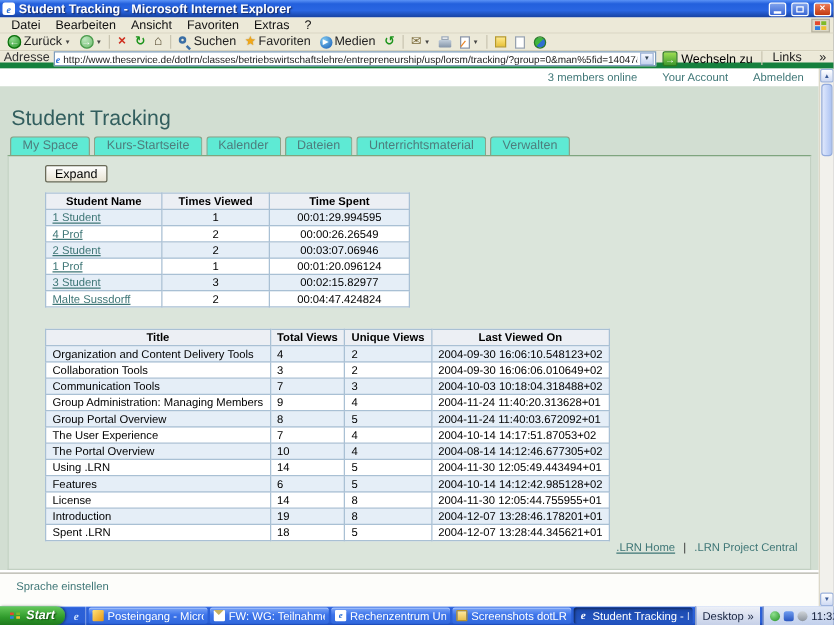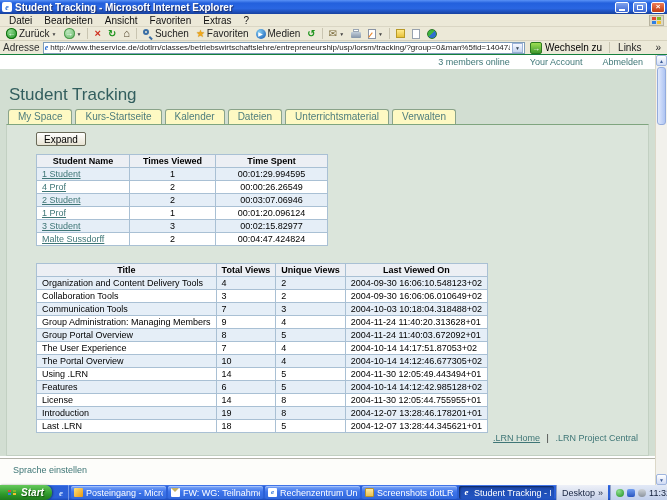--- a/index.html
+++ b/index.html
@@ -48,39 +48,39 @@
   .g-mail{color:#7a6a3a;font-size:10px;line-height:1;}
   .print-ic{display:inline-block;width:10px;height:6px;background:linear-gradient(#c2cedb,#8494a8);border-radius:1px;position:relative;margin-top:3px;}
   .print-ic::before{content:'';position:absolute;top:-3px;left:2px;width:6px;height:3px;background:#fff;border:1px solid #9aa6b4;}
   .edit-ic{display:inline-block;width:8px;height:10px;background:#fff;border:1px solid #8a94a4;position:relative;}
   .edit-ic::after{content:'';position:absolute;left:1px;top:2px;width:1px;height:6px;background:#e8862a;transform:rotate(38deg);}
   .note-ic{display:inline-block;width:9px;height:9px;background:linear-gradient(#ffe98a,#e8c23a);border:1px solid #b89a28;}
   .doc-ic{display:inline-block;width:8px;height:10px;background:#fff;border:1px solid #98a2ae;}
   .msgr-ic{display:inline-block;width:10px;height:10px;border-radius:50%;background:linear-gradient(135deg,#3fb53f 50%,#2f6fd0 50%);border:1px solid #2a7a2a;}
 
   
-  .addressbar{height:14px;background:#ece9d8;display:flex;align-items:center;gap:3px;padding:0 3px;border-bottom:1px solid #15803d;}
+  .addressbar{height:14px;background:#ece9d8;display:flex;align-items:flex-start;gap:3px;padding:0 3px;border-bottom:5px solid #15803d;}
   .addr-label{color:#333;}
   .addr-box{flex:1;height:12px;background:#fff;border:1px solid #7f9db9;display:flex;align-items:center;gap:2px;padding:0 1px;min-width:0;}
   .addr-e{font-family:"Liberation Serif",serif;font-style:italic;font-weight:bold;font-size:8px;color:#2a6fd6;flex:0 0 auto;}
   .addr-box input{flex:1;min-width:0;border:0;outline:0;background:transparent;font-family:inherit;font-size:8px;color:#222;padding:0;height:10px;}
   .addr-drop{flex:0 0 auto;width:11px;height:10px;border:1px solid #9cb2d8;background:linear-gradient(#f6f9ff,#c6d4f0);font-size:5px;color:#345;display:flex;align-items:center;justify-content:center;}
   .go-btn{display:flex;align-items:center;gap:3px;background:none;border:0;font:inherit;font-size:10px;padding:0 2px;}
   .go-ic{width:12px;height:12px;border-radius:2px;border:1px solid #2d7a1e;background:linear-gradient(180deg,#9ede52,#3f9a2e);color:#fff;font-size:8px;line-height:11px;text-align:center;}
   .links-btn{display:flex;align-items:center;gap:14px;background:none;border:0;font:inherit;font-size:10px;color:#222;padding:0 3px;}
 
   
   .content{height:430px;display:flex;background:#fff;}
   .main{flex:1;min-width:0;display:flex;flex-direction:column;background:#fff;}
   .userbar{height:14px;flex:0 0 auto;display:flex;justify-content:flex-end;align-items:center;gap:20px;padding-right:12px;font-size:9px;background:#fff;}
   .ulink{color:var(--link,#3e7676);text-decoration:none;}
   .band{flex:0 0 auto;background:var(--band,#d2ded2);padding-top:14px;}
   .page-title{margin:2px 0 4px 9px;font-size:17px;font-weight:normal;color:var(--heading,#325e5e);}
   .tabs{display:flex;gap:3px;margin-left:8px;}
-  .tab{background:#fef9c3;border:1px solid #8aa38a;border-bottom:0;border-radius:3px 3px 0 0;padding:1px 9px 2px;font-size:10px;color:#4e7d7d;}
+  .tab{background:#5eead4;border:1px solid #8aa38a;border-bottom:0;border-radius:3px 3px 0 0;padding:1px 9px 2px;font-size:10px;color:#4e7d7d;}
   .panel{margin:0 6px;background:var(--panel,#dbe5db);border:1px solid #c2d0c2;border-top:1px solid #7fa57f;padding:5px 10px 12px 29px;}
   .expand-btn{font:inherit;font-size:10px;height:14px;padding:0 7px;margin:2px 0 8px 0;
     background:linear-gradient(#fefefe,#e8e4d4);border:1px solid #6a6a58;border-radius:2px;color:#000;}
   table.dtable{border-collapse:collapse;background:#fff;font-size:9px;}
   .dtable th,.dtable td{border:1px solid var(--tbborder,#a9c0d4);padding:1px 5px;height:11px;white-space:nowrap;}
   .dtable th{background:var(--thbg,#eceff4);font-weight:bold;text-align:center;}
   .dtable tbody tr:nth-child(odd){background:var(--rowalt,#e5eef7);}
   .cell-link{color:var(--link,#3e7676);text-decoration:underline;}
   .t1 th:nth-child(1){width:93px;} .t1 th:nth-child(2){width:86px;} .t1 th:nth-child(3){width:112px;}
   .t1 td:nth-child(2),.t1 td:nth-child(3){text-align:center;}
@@ -380,21 +380,21 @@
                   <td>The User Experience</td>
                   <td>7</td>
                   <td>4</td>
                   <td>2004-10-14 14:17:51.87053+02</td>
                 </tr>
 
                 <tr>
                   <td>The Portal Overview</td>
                   <td>10</td>
                   <td>4</td>
-                  <td>2004-10-14 14:12:46.677305+02</td>
+                  <td>2004-08-14 14:12:46.677305+02</td>
                 </tr>
 
                 <tr>
                   <td>Using .LRN</td>
                   <td>14</td>
                   <td>5</td>
                   <td>2004-11-30 12:05:49.443494+01</td>
                 </tr>
 
                 <tr>
@@ -412,21 +412,21 @@
                 </tr>
 
                 <tr>
                   <td>Introduction</td>
                   <td>19</td>
                   <td>8</td>
                   <td>2004-12-07 13:28:46.178201+01</td>
                 </tr>
 
                 <tr>
-                  <td>Last .LRN</td>
+                  <td>Spent .LRN</td>
                   <td>18</td>
                   <td>5</td>
                   <td>2004-12-07 13:28:44.345621+01</td>
                 </tr>
 
             </tbody>
           </table>
 
           <div class="panel-footer">
             <a class="flink home">.LRN Home</a>

